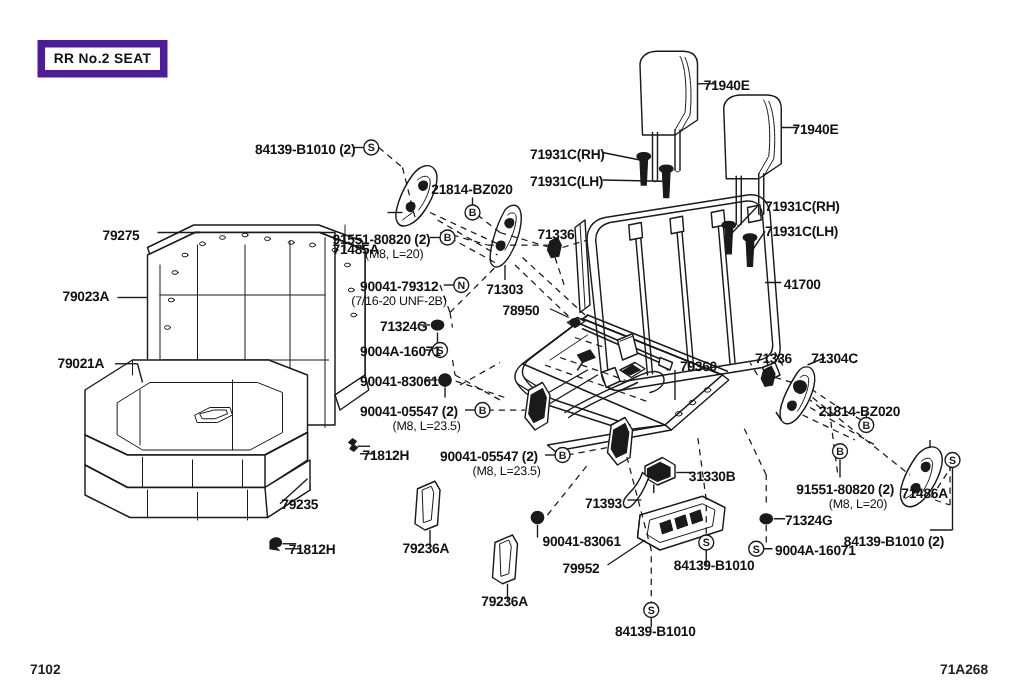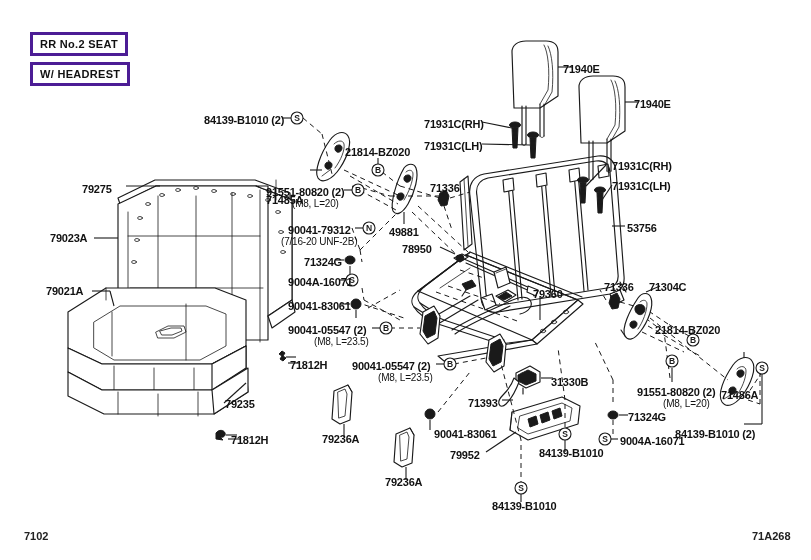--- a/index.html
+++ b/index.html
@@ -30,21 +30,21 @@
     white-space: nowrap;
     letter-spacing: -0.2px;
     line-height: 12px;
   }
   .lbl.sub {
     font-weight: normal;
     font-size: 10px;
   }
   .boxlbl {
     position: absolute;
-    border: 3px solid #4c1d95;
+    border: 6px solid #4c1d95;
     background: #ffffff;
     font-family: "Liberation Sans", sans-serif;
     font-size: 11px;
     font-weight: bold;
     color: #111111;
     padding: 3px 7px 3px 7px;
     white-space: nowrap;
     letter-spacing: 0.3px;
   }
   .corner {
@@ -562,44 +562,43 @@
       <line class="lead" x1="744" y1="424" x2="762" y2="424"></line>
       <line class="lead" x1="565" y1="440" x2="565" y2="452"></line>
       <line class="lead" x1="521" y1="494" x2="521" y2="502"></line>
       <line class="lead" x1="430" y1="420" x2="430" y2="430"></line>
       <line class="lead" x1="350" y1="266" x2="350" y2="274"></line>
       <line class="lead" x1="356" y1="310" x2="356" y2="318"></line>
     </g>
   </svg>
 
   <div class="boxlbl" style="left:30px; top:32px;">RR No.2 SEAT</div>
-  <div class="boxlbl" style="left:30px; top:62px;">W/ HEADREST</div>
 
   <div class="corner" style="left:24px; top:530px;">7102</div>
   <div class="corner" style="left:752px; top:530px;">71A268</div>
 
   <div id="callout-layer">
       <div class="lbl" style="left: 204px; top: 114px;">84139-B1010 (2)</div>
       <div class="lbl" style="left: 266px; top: 162px; margin-top: 32px;">71485A</div>
       <div class="lbl" style="left: 345px; top: 146px;">21814-BZ020</div>
       <div class="lbl" style="left: 266px; top: 186px;">91551-80820 (2)</div>
       <div class="lbl sub" style="left: 292px; top: 198px;">(M8, L=20)</div>
       <div class="lbl" style="left: 288px; top: 224px;">90041-79312</div>
       <div class="lbl sub" style="left: 281px; top: 236px;">(7/16-20 UNF-2B)</div>
-      <div class="lbl" style="left: 389px; top: 226px;">49881</div>
+      <div class="lbl" style="left: 389px; top: 226px;">71303</div>
       <div class="lbl" style="left: 430px; top: 182px;">71336</div>
       <div class="lbl" style="left: 304px; top: 256px;">71324G</div>
       <div class="lbl" style="left: 288px; top: 276px;">9004A-16071</div>
       <div class="lbl" style="left: 288px; top: 300px;">90041-83061</div>
       <div class="lbl" style="left: 288px; top: 324px;">90041-05547 (2)</div>
       <div class="lbl sub" style="left: 314px; top: 336px;">(M8, L=23.5)</div>
       <div class="lbl" style="left: 352px; top: 360px;">90041-05547 (2)</div>
       <div class="lbl sub" style="left: 378px; top: 372px;">(M8, L=23.5)</div>
       <div class="lbl" style="left: 402px; top: 243px;">78950</div>
-      <div class="lbl" style="left: 533px; top: 288px; text-align: center;">79360</div>
+      <div class="lbl" style="left: 544px; top: 288px; text-align: center;">79360</div>
       <div class="lbl" style="left: 604px; top: 281px;">71336</div>
       <div class="lbl" style="left: 649px; top: 281px;">71304C</div>
       <div class="lbl" style="left: 655px; top: 324px;">21814-BZ020</div>
       <div class="lbl" style="left: 721px; top: 349px; margin-top: 40px;">71486A</div>
       <div class="lbl" style="left: 637px; top: 386px;">91551-80820 (2)</div>
       <div class="lbl sub" style="left: 663px; top: 398px;">(M8, L=20)</div>
       <div class="lbl" style="left: 675px; top: 428px;">84139-B1010 (2)</div>
       <div class="lbl" style="left: 628px; top: 411px;">71324G</div>
       <div class="lbl" style="left: 620px; top: 435px;">9004A-16071</div>
       <div class="lbl" style="left: 551px; top: 376px;">31330B</div>
@@ -609,21 +608,21 @@
       <div class="lbl" style="left: 492px; top: 500px;">84139-B1010</div>
       <div class="lbl" style="left: 434px; top: 428px;">90041-83061</div>
       <div class="lbl" style="left: 322px; top: 433px;">79236A</div>
       <div class="lbl" style="left: 385px; top: 476px;">79236A</div>
       <div class="lbl" style="left: 290px; top: 359px;">71812H</div>
       <div class="lbl" style="left: 231px; top: 434px;">71812H</div>
       <div class="lbl" style="left: 225px; top: 398px;">79235</div>
       <div class="lbl" style="left: 46px; top: 285px;">79021A</div>
       <div class="lbl" style="left: 50px; top: 232px; text-align: right;">79023A</div>
       <div class="lbl" style="left: 82px; top: 183px;">79275</div>
-      <div class="lbl" style="left: 627px; top: 222px;">53756</div>
+      <div class="lbl" style="left: 627px; top: 222px;">41700</div>
       <div class="lbl" style="left: 563px; top: 63px;">71940E</div>
       <div class="lbl" style="left: 634px; top: 98px;">71940E</div>
       <div class="lbl" style="left: 424px; top: 118px;">71931C(RH)</div>
       <div class="lbl" style="left: 424px; top: 140px;">71931C(LH)</div>
       <div class="lbl" style="left: 612px; top: 160px;">71931C(RH)</div>
       <div class="lbl" style="left: 612px; top: 180px;">71931C(LH)</div>
     </div>
 
 </div>
 

